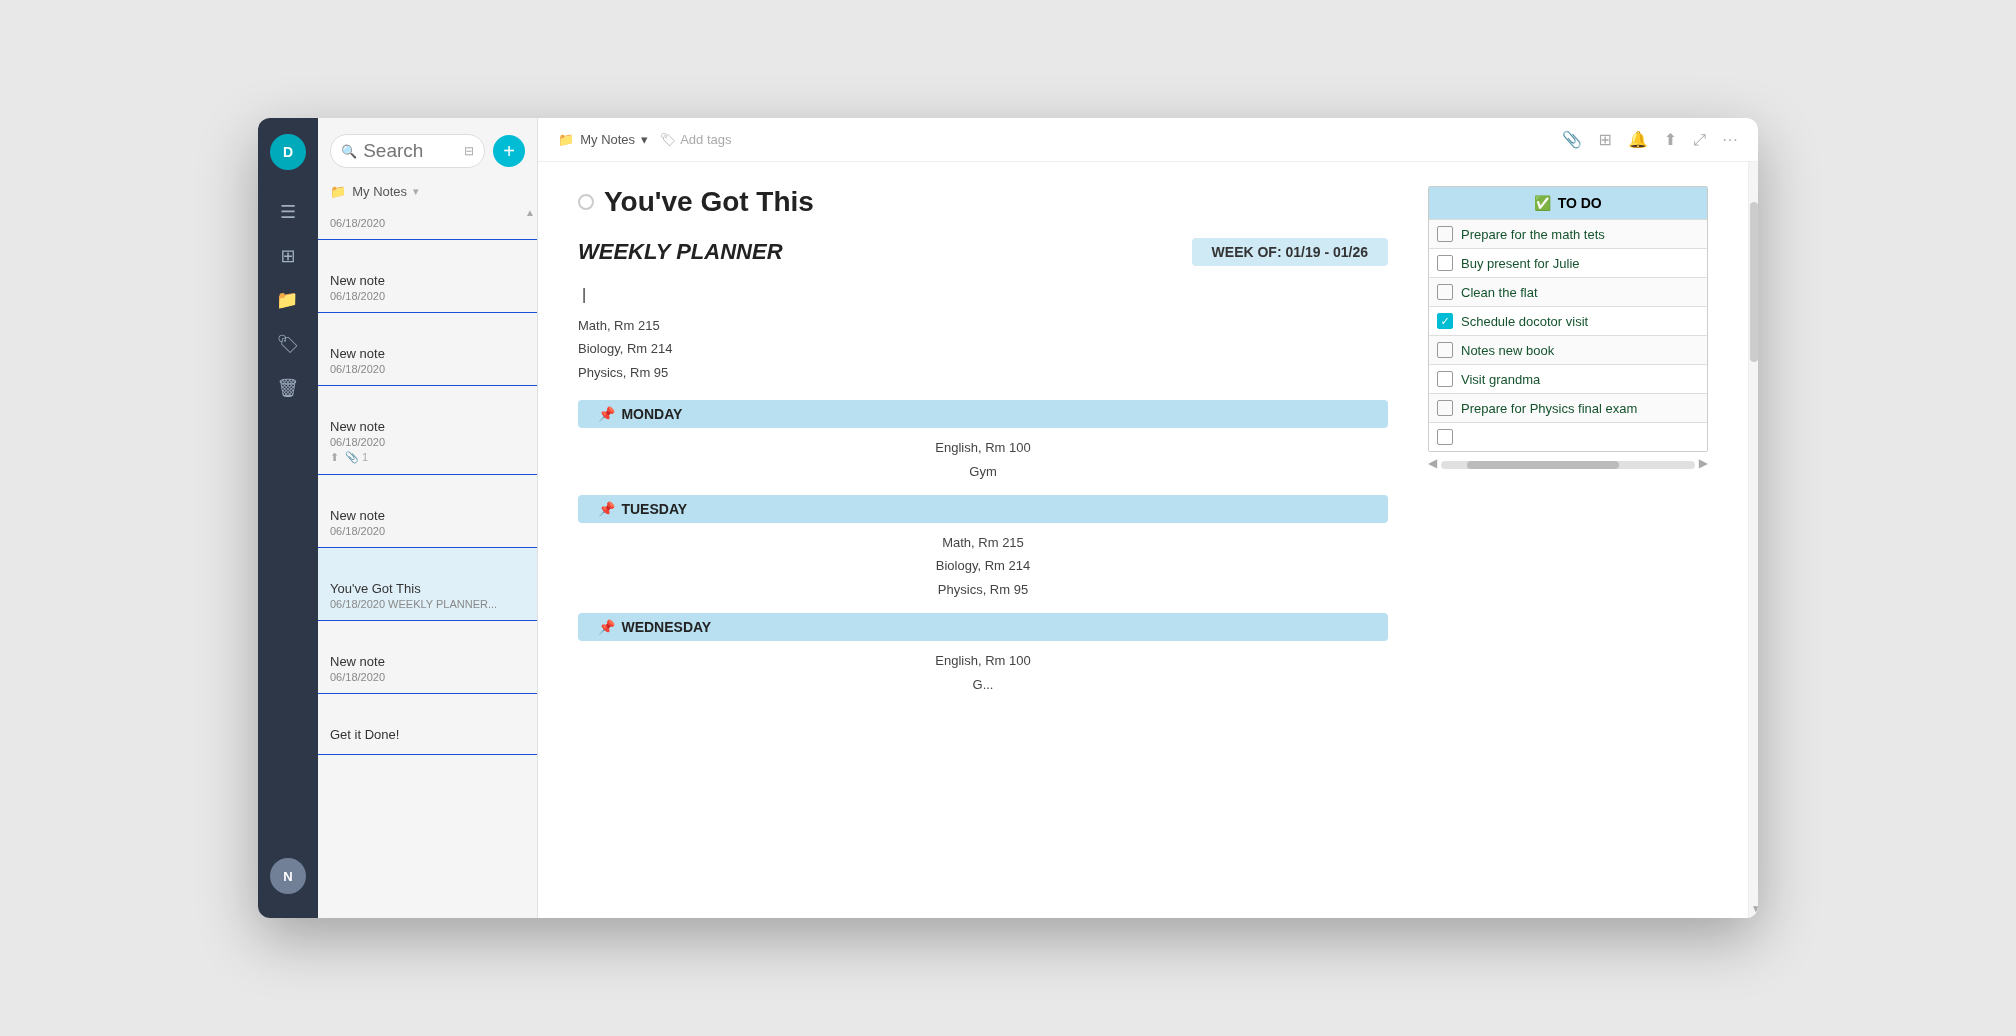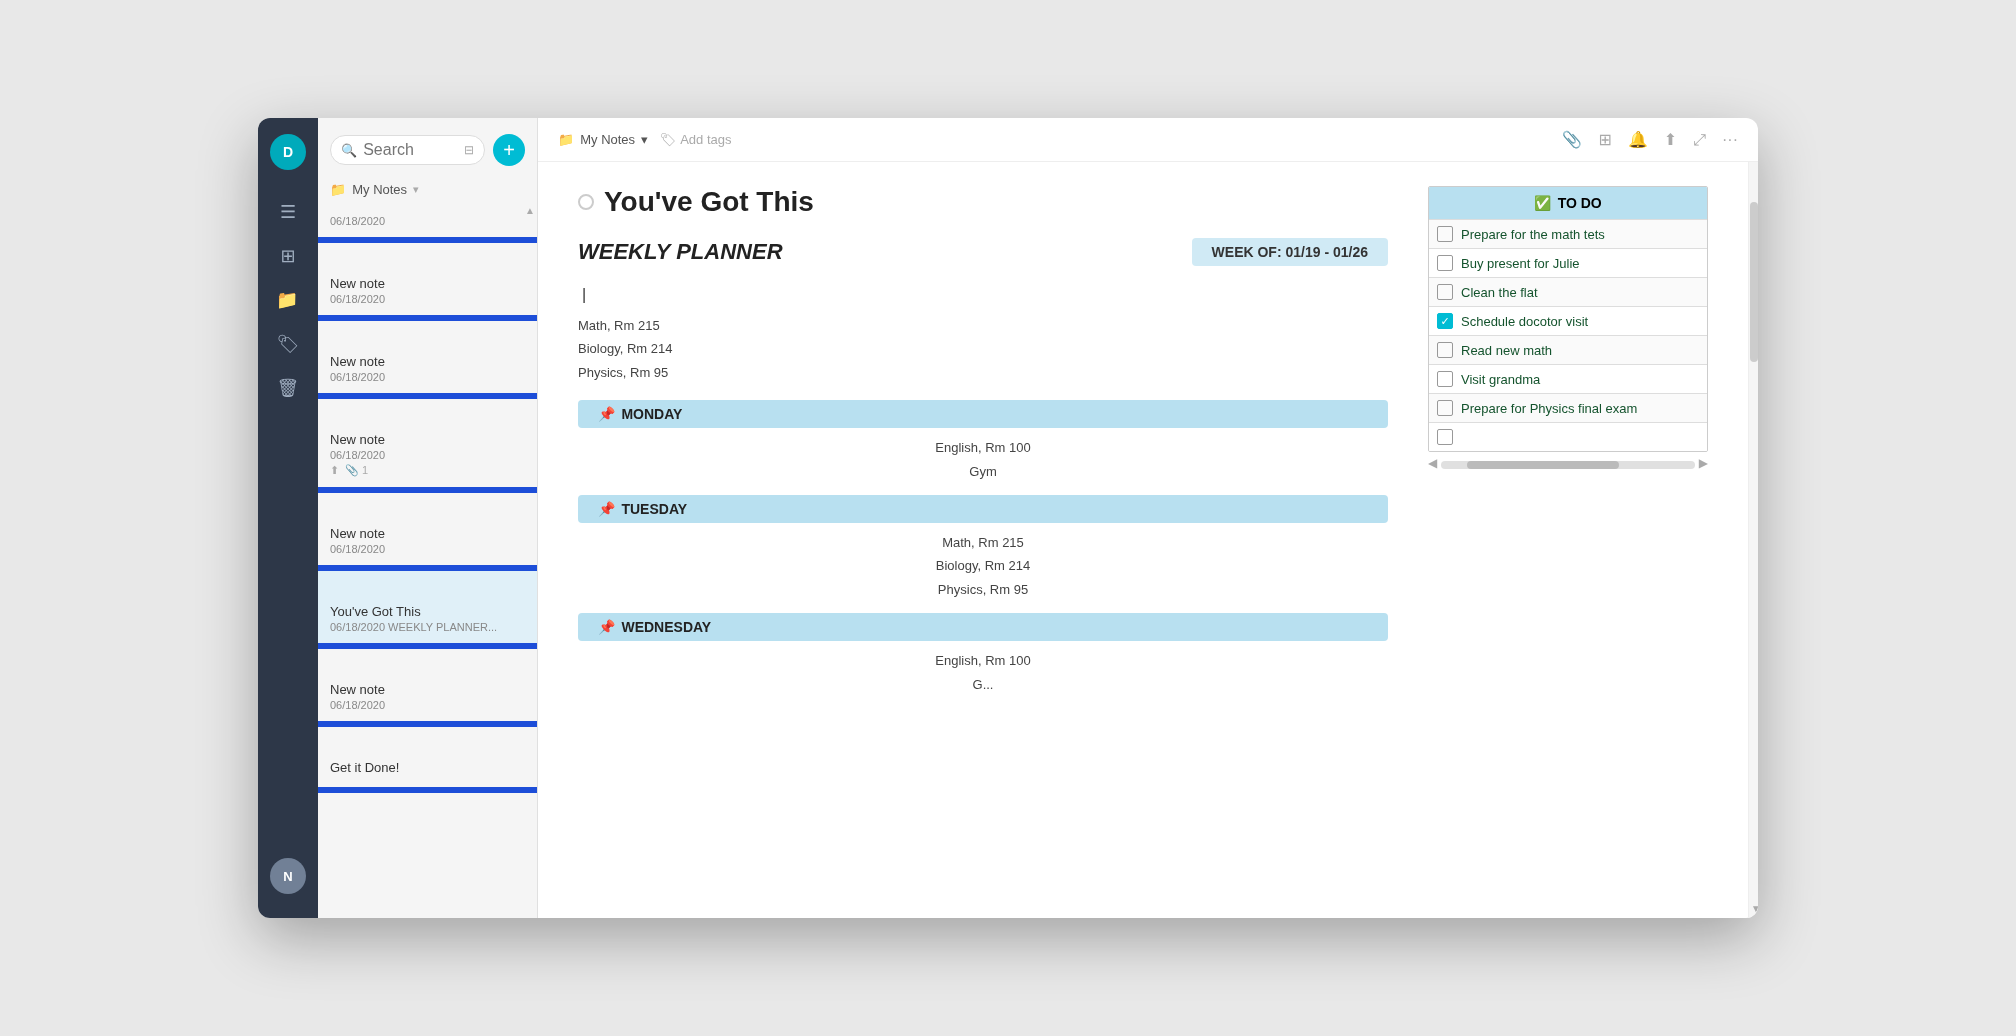--- a/index.html
+++ b/index.html
@@ -96,21 +96,21 @@
       border-radius: 20px;
       padding: 5px 10px;
       flex: 1;
       gap: 6px;
     }
 
     .search-bar input {
       border: none;
       background: transparent;
       outline: none;
-      font-size: 16px;
+      font-size: 19px;
       color: #666;
       width: 100%;
     }
 
     .add-btn {
       width: 32px;
       height: 32px;
       border-radius: 50%;
       background: #00bcd4;
       color: #fff;
@@ -134,21 +134,21 @@
     }
 
     .notes-list {
       flex: 1;
       overflow-y: auto;
       position: relative;
     }
 
     .note-item {
       padding: 10px 12px;
-      border-bottom: 6px solid #1d4ed8;
+      border-bottom: 1px solid #1d4ed8;
       cursor: pointer;
     }
 
     .note-item:hover, .note-item.active {
       background: #e8f4f8;
     }
 
     .note-item.active {
       background: #e0f0f8;
     }
@@ -567,21 +567,21 @@
             <div class="todo-row">
               <div class="todo-checkbox"></div>
               <span class="todo-label">Clean the flat</span>
             </div>
             <div class="todo-row">
               <div class="todo-checkbox checked"></div>
               <span class="todo-label">Schedule docotor visit</span>
             </div>
             <div class="todo-row">
               <div class="todo-checkbox"></div>
-              <span class="todo-label">Read new math</span>
+              <span class="todo-label">Notes new book</span>
             </div>
             <div class="todo-row">
               <div class="todo-checkbox"></div>
               <span class="todo-label">Visit grandma</span>
             </div>
             <div class="todo-row">
               <div class="todo-checkbox"></div>
               <span class="todo-label">Prepare for Physics final exam</span>
             </div>
             <div class="todo-row">

